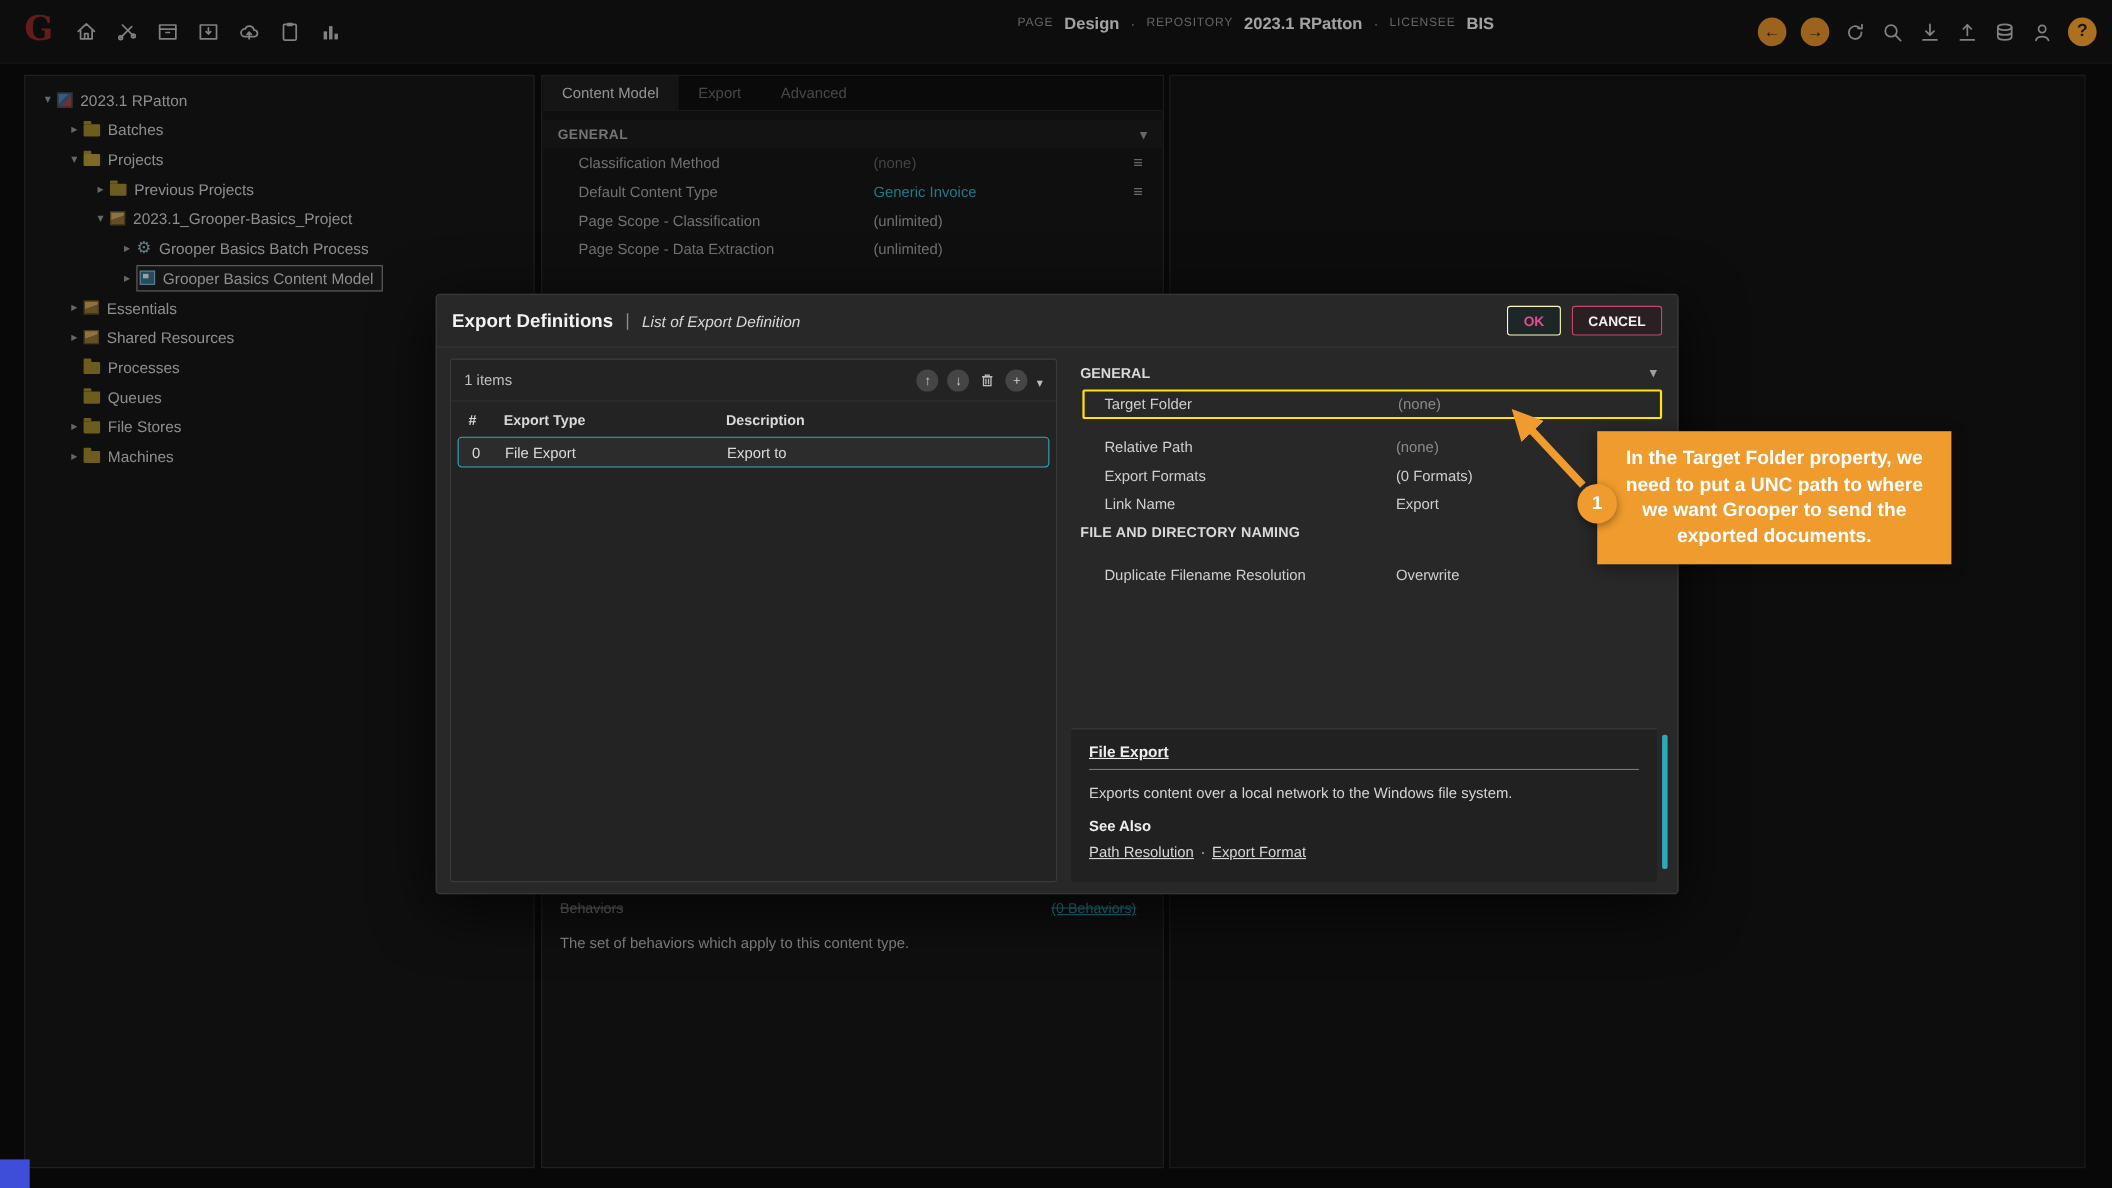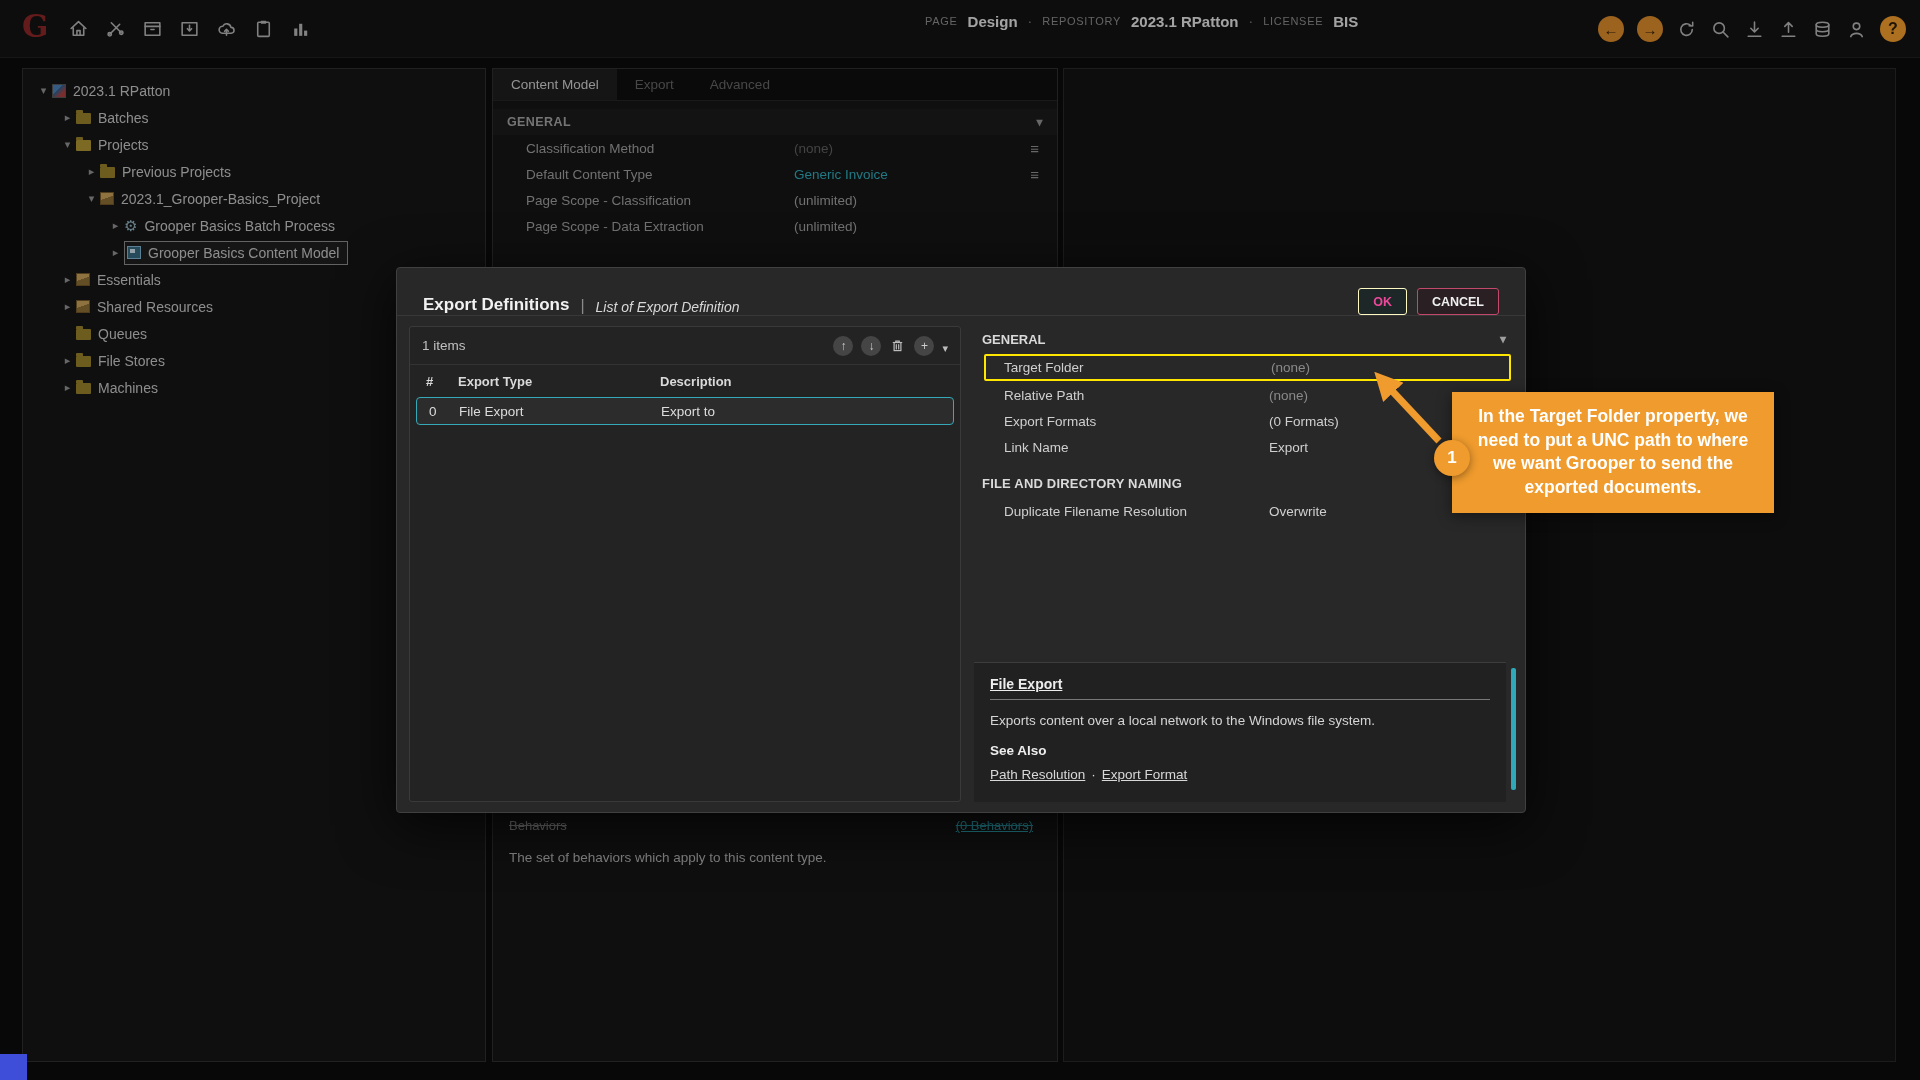--- a/index.html
+++ b/index.html
@@ -62,21 +62,21 @@
   .val.link{color:#2fa8b8}
   .prow .ham{position:absolute;right:18px;color:#8f8f8f;font-size:15px}
   .behaviors-row{position:absolute;top:749px;left:0;right:0;height:24px;font-size:13px}
   .behaviors-row .bl{position:absolute;left:16px;color:#8f8f8f;text-decoration:line-through}
   .behaviors-row .bv{position:absolute;right:24px;color:#2fa8b8;text-decoration:line-through underline}
   .behaviors-desc{position:absolute;top:781px;left:16px;right:12px;font-size:13.5px;color:#b5b5b5}
 
   
   .overlay{position:absolute;inset:0;background:rgba(0,0,0,.28);z-index:50}
   .modal{position:absolute;left:396px;top:267px;width:1130px;height:546px;background:#282828;border:1px solid #404040;border-radius:4px;box-shadow:0 12px 55px rgba(0,0,0,.75);z-index:100}
-  .m-header{height:48px;display:flex;align-items:flex-end;padding:0 26px;border-bottom:1px solid #383838}
+  .m-header{height:48px;display:flex;align-items:center;padding:0 14px;border-bottom:1px solid #383838}
   .m-title{font-size:17px;font-weight:bold;color:#f2f2f2}
   .m-sep{color:#8a8a8a;margin:0 11px;font-size:16px}
   .m-sub{font-style:italic;color:#d8d8d8;font-size:14px}
   .m-btns{margin-left:auto;display:flex;gap:10px}
   .btn{height:27px;border-radius:3px;display:flex;align-items:center;justify-content:center;font-weight:bold;font-size:12.5px;padding:0 14px;cursor:pointer}
   .btn-ok{border:1px solid #fef9c3;color:#ec4899;background:#1e2728}
   .btn-cancel{border:1px solid #c2496b;color:#f0f0f0;background:#2a2023}
   .m-body{position:relative;height:498px}
 
   .list-card{position:absolute;left:12px;top:10px;width:552px;height:476px;background:#232323;border:1px solid #3a3a3a;border-radius:3px}
@@ -92,21 +92,21 @@
   .row-item{position:relative;margin:0 6px;height:28px;border:1px solid #36a9b9;border-radius:4px;background:#2c2c2c}
   .row-item span{position:absolute;top:6px;font-size:13.5px;color:#dcdcdc}
   .cell-num{left:12px}.cell-type{left:42px}.cell-desc{left:244px}
 
   .props-pane{position:absolute;left:577px;top:10px;width:542px;height:476px}
   .pp-general{display:flex;height:26px;align-items:center;padding:0 10px 0 8px;font-weight:bold;font-size:13px;color:#dadada}
   .pp-general .caret{margin-left:auto;color:#9f9f9f;font-size:12px}
   .hl-row{position:absolute;left:10px;right:5px;top:28px;height:27px;border:2px solid #ffe600;border-radius:2px;display:flex;align-items:center;font-size:13.5px;color:#cfcfcf}
   .hl-row .lab{padding-left:18px}
   .hl-row .val{position:absolute;left:285px;color:#8a8a8a}
-  .pp-row{position:absolute;left:0;right:0;height:26px;display:flex;align-items:flex-start;font-size:13.5px;color:#cfcfcf}
+  .pp-row{position:absolute;left:0;right:0;height:26px;display:flex;align-items:flex-end;font-size:13.5px;color:#cfcfcf}
   .pp-row .lab{padding-left:30px}
   .pp-row .val{position:absolute;left:295px}
   .pp-row .val.dim{color:#8a8a8a}
   .pp-sub{position:absolute;top:150px;left:8px;font-weight:bold;font-size:13px;color:#dadada;letter-spacing:.2px}
   .help-pane{position:absolute;left:0;right:10px;top:336px;bottom:0;background:#212121;border-top:1px solid #3c3c3c;padding:12px 16px}
   .hp-titlewrap{border-bottom:1px solid #787878;padding-bottom:6px}
   .hp-title{font-size:14px;font-weight:bold;color:#ededed;text-decoration:underline}
   .hp-desc{margin-top:13px;font-size:13.5px;color:#d5d5d5}
   .hp-see{margin-top:15px;font-weight:bold;font-size:13.5px;color:#ededed}
   .hp-links{margin-top:9px;font-size:13.5px;color:#d8d8d8}
@@ -236,20 +236,25 @@
   </div>
   <div class="tree-row" style="padding-left:36px">
     <span class="tw">▸</span>
     <span class="ticon icon-box"></span>
     <span class="tlabel">Essentials</span>
   </div>
   <div class="tree-row" style="padding-left:36px">
     <span class="tw">▸</span>
     <span class="ticon icon-box"></span>
     <span class="tlabel">Shared Resources</span>
+  </div>
+  <div class="tree-row" style="padding-left:36px">
+    <span class="tw"></span>
+    <span class="ticon icon-folder"></span>
+    <span class="tlabel">Processes</span>
   </div>
   <div class="tree-row" style="padding-left:36px">
     <span class="tw"></span>
     <span class="ticon icon-folder"></span>
     <span class="tlabel">Queues</span>
   </div>
   <div class="tree-row" style="padding-left:36px">
     <span class="tw">▸</span>
     <span class="ticon icon-folder"></span>
     <span class="tlabel">File Stores</span>

